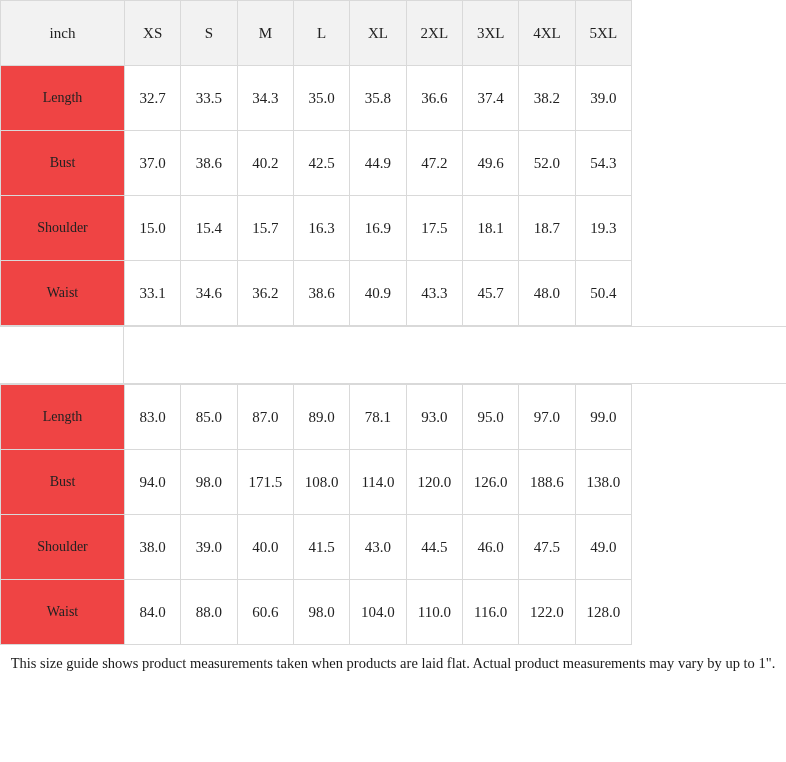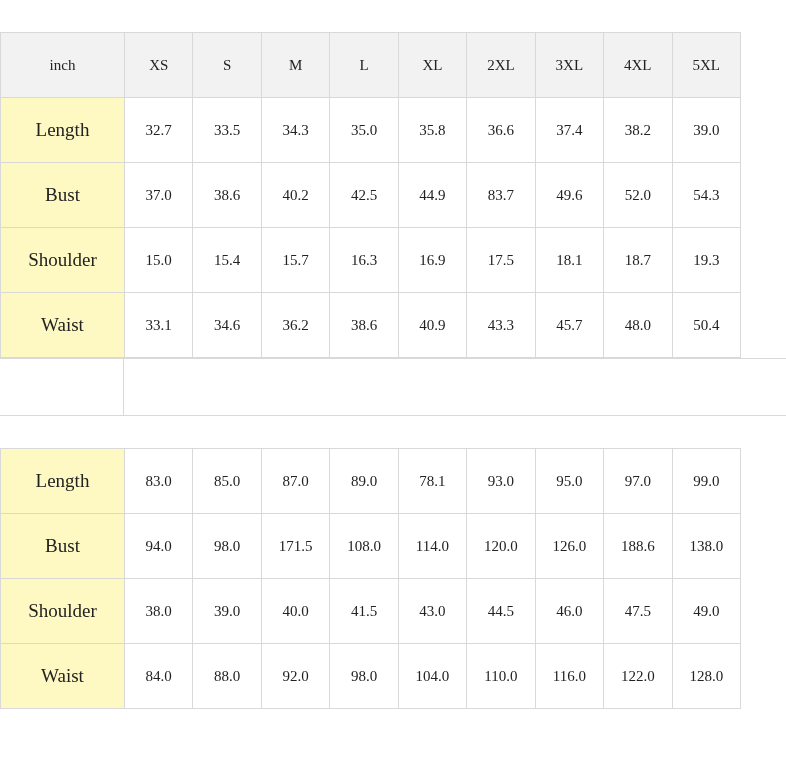--- a/index.html
+++ b/index.html
@@ -14,42 +14,41 @@
     color: #1a1a1a;
     overflow: hidden;
   }
   .page {
     width: 786px;
     height: 762px;
     position: relative;
     box-sizing: border-box;
   }
   table.size-table {
-    width: 741px;
+    width: 632px;
     border-collapse: collapse;
     table-layout: fixed;
-    margin-top: 32px;
   }
   table.size-table td {
     border: 1px solid #d9d9d9;
     text-align: center;
     vertical-align: middle;
     font-size: 15px;
     color: #222222;
     height: 64px;
     padding: 0;
     background: #ffffff;
   }
   table.size-table td.head-cell {
     background: #f2f2f2;
     font-size: 15px;
   }
   table.size-table td.row-label {
-    background: #fef9c3;
-    font-size: 19px;
+    background: #ef4444;
+    font-size: 14px;
   }
   table.size-table col.first {
     width: 124px;
   }
   .spacer-block {
     width: 786px;
     height: 58px;
     display: flex;
   }
   .spacer-block .sp-left {
@@ -123,21 +122,21 @@
         <td>38.2</td>
         <td>39.0</td>
       </tr>
       <tr>
         <td class="row-label">Bust</td>
         <td>37.0</td>
         <td>38.6</td>
         <td>40.2</td>
         <td>42.5</td>
         <td>44.9</td>
-        <td>83.7</td>
+        <td>47.2</td>
         <td>49.6</td>
         <td>52.0</td>
         <td>54.3</td>
       </tr>
       <tr>
         <td class="row-label">Shoulder</td>
         <td>15.0</td>
         <td>15.4</td>
         <td>15.7</td>
         <td>16.3</td>
@@ -214,25 +213,26 @@
         <td>43.0</td>
         <td>44.5</td>
         <td>46.0</td>
         <td>47.5</td>
         <td>49.0</td>
       </tr>
       <tr>
         <td class="row-label">Waist</td>
         <td>84.0</td>
         <td>88.0</td>
-        <td>92.0</td>
+        <td>60.6</td>
         <td>98.0</td>
         <td>104.0</td>
         <td>110.0</td>
         <td>116.0</td>
         <td>122.0</td>
         <td>128.0</td>
       </tr>
     </tbody>
   </table>
 
+  <div class="note">This size guide shows product measurements taken when products are laid flat. Actual product measurements may vary by up to 1".</div>
 
 </div>
 
 </body></html>

